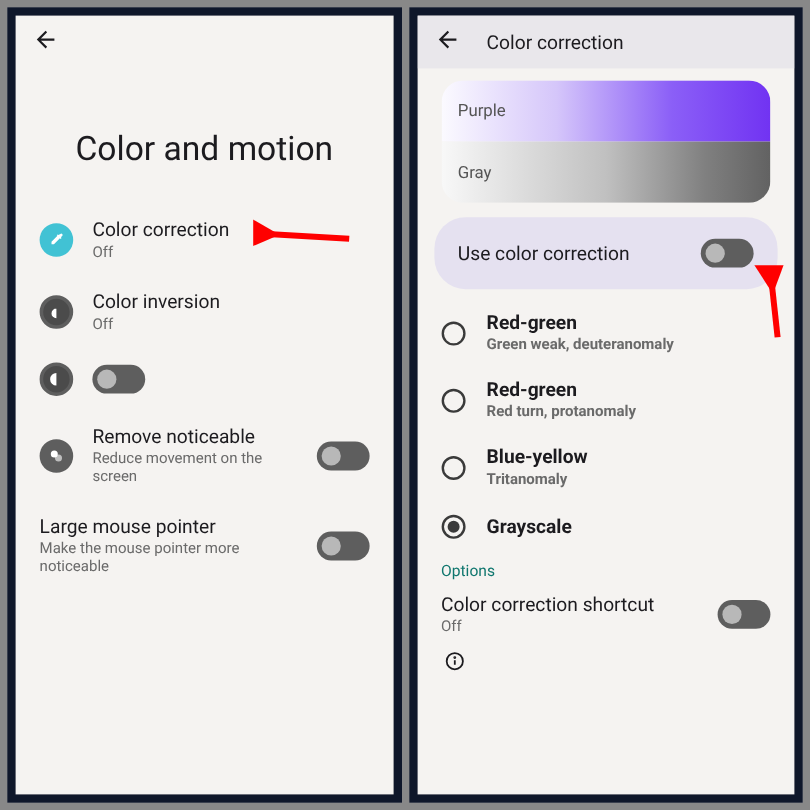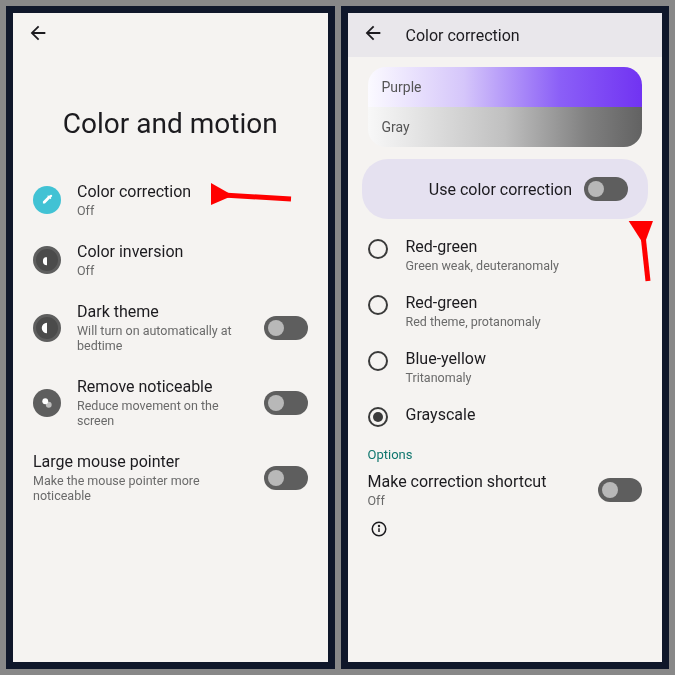--- a/index.html
+++ b/index.html
@@ -90,53 +90,52 @@
       height: 16px;
       background: #b8b8b8;
       border-radius: 50%;
     }
     .color-preview {
       margin: 10px 20px 4px 20px;
       border-radius: 18px;
       overflow: hidden;
     }
     .color-row {
-      height: 40px;
+      height: 51px;
       display: flex;
       align-items: center;
       padding: 0 14px;
       font-size: 14px;
       color: #555;
     }
     .row-purple {
       background: linear-gradient(to right, #fbfaff 0%, #d5c6fa 35%, #8b5ff7 70%, #7133f2 100%);
     }
     .row-gray {
       background: linear-gradient(to right, #f8f8f8 0%, #c0c0c0 50%, #808080 80%, #626262 100%);
     }
     .card {
       margin: 12px 14px 8px 14px;
       background: #e5e1f0;
       border-radius: 26px;
       display: flex;
       align-items: center;
       padding: 18px 20px;
-      gap: 12px;
-      text-align: right;
     }
     .card-label {
       flex: 1;
       font-size: 16px;
       color: #1c1b1f;
     }
     .radio-item {
       display: flex;
-      align-items: flex-start;
+      align-items: center;
       padding: 10px 20px;
       gap: 18px;
+      font-weight: bold;
     }
     .radio-circle {
       width: 20px;
       height: 20px;
       border: 2px solid #3a3a3a;
       border-radius: 50%;
       flex-shrink: 0;
       display: flex;
       align-items: center;
       justify-content: center;
@@ -208,24 +207,20 @@
       <div class="item-label">Color inversion</div>
       <div class="item-sub">Off</div>
     </div>
   </div>
 
   <div class="item">
     <div class="item-icon darkout">
       <svg viewBox="0 0 24 24">
           <path d="M12 3a9 9 0 0 0 0 18V3z"></path>
         </svg>
-    </div>
-    <div class="item-text">
-      <div class="item-label">Dark theme</div>
-      <div class="item-sub">Will turn on automatically at bedtime</div>
     </div>
     <div class="toggle"></div>
   </div>
 
   <div class="item">
     <div class="item-icon gray">
       <svg viewBox="0 0 24 24">
           <circle cx="9" cy="9" r="5"></circle>
           <circle cx="15" cy="15" r="5" fill-opacity="0.6"></circle>
         </svg>
@@ -279,42 +274,42 @@
     <div class="radio-circle"></div>
     <div class="item-text">
       <div class="radio-label">Red-green</div>
       <div class="radio-sub">Green weak, deuteranomaly</div>
     </div>
   </div>
   <div class="radio-item">
     <div class="radio-circle"></div>
     <div class="item-text">
       <div class="radio-label">Red-green</div>
-      <div class="radio-sub">Red theme, protanomaly</div>
+      <div class="radio-sub">Red turn, protanomaly</div>
     </div>
   </div>
   <div class="radio-item">
     <div class="radio-circle"></div>
     <div class="item-text">
       <div class="radio-label">Blue-yellow</div>
       <div class="radio-sub">Tritanomaly</div>
     </div>
   </div>
   <div class="radio-item">
     <div class="radio-circle selected"></div>
     <div class="item-text">
       <div class="radio-label">Grayscale</div>
     </div>
   </div>
 
   <div class="section-label">Options</div>
 
   <div class="item noicon" style="padding-top:8px;padding-bottom:6px">
     <div class="item-text">
-      <div class="item-label">Make correction shortcut</div>
+      <div class="item-label">Color correction shortcut</div>
       <div class="item-sub">Off</div>
     </div>
     <div class="toggle"></div>
   </div>
 
   <div class="info-icon">
     <svg viewBox="0 0 24 24" fill="none" stroke="#1c1b1f" stroke-width="2">
         <circle cx="12" cy="12" r="9"></circle>
         <line x1="12" y1="11" x2="12" y2="16"></line>
         <circle cx="12" cy="8" r="0.6" fill="#1c1b1f"></circle>

